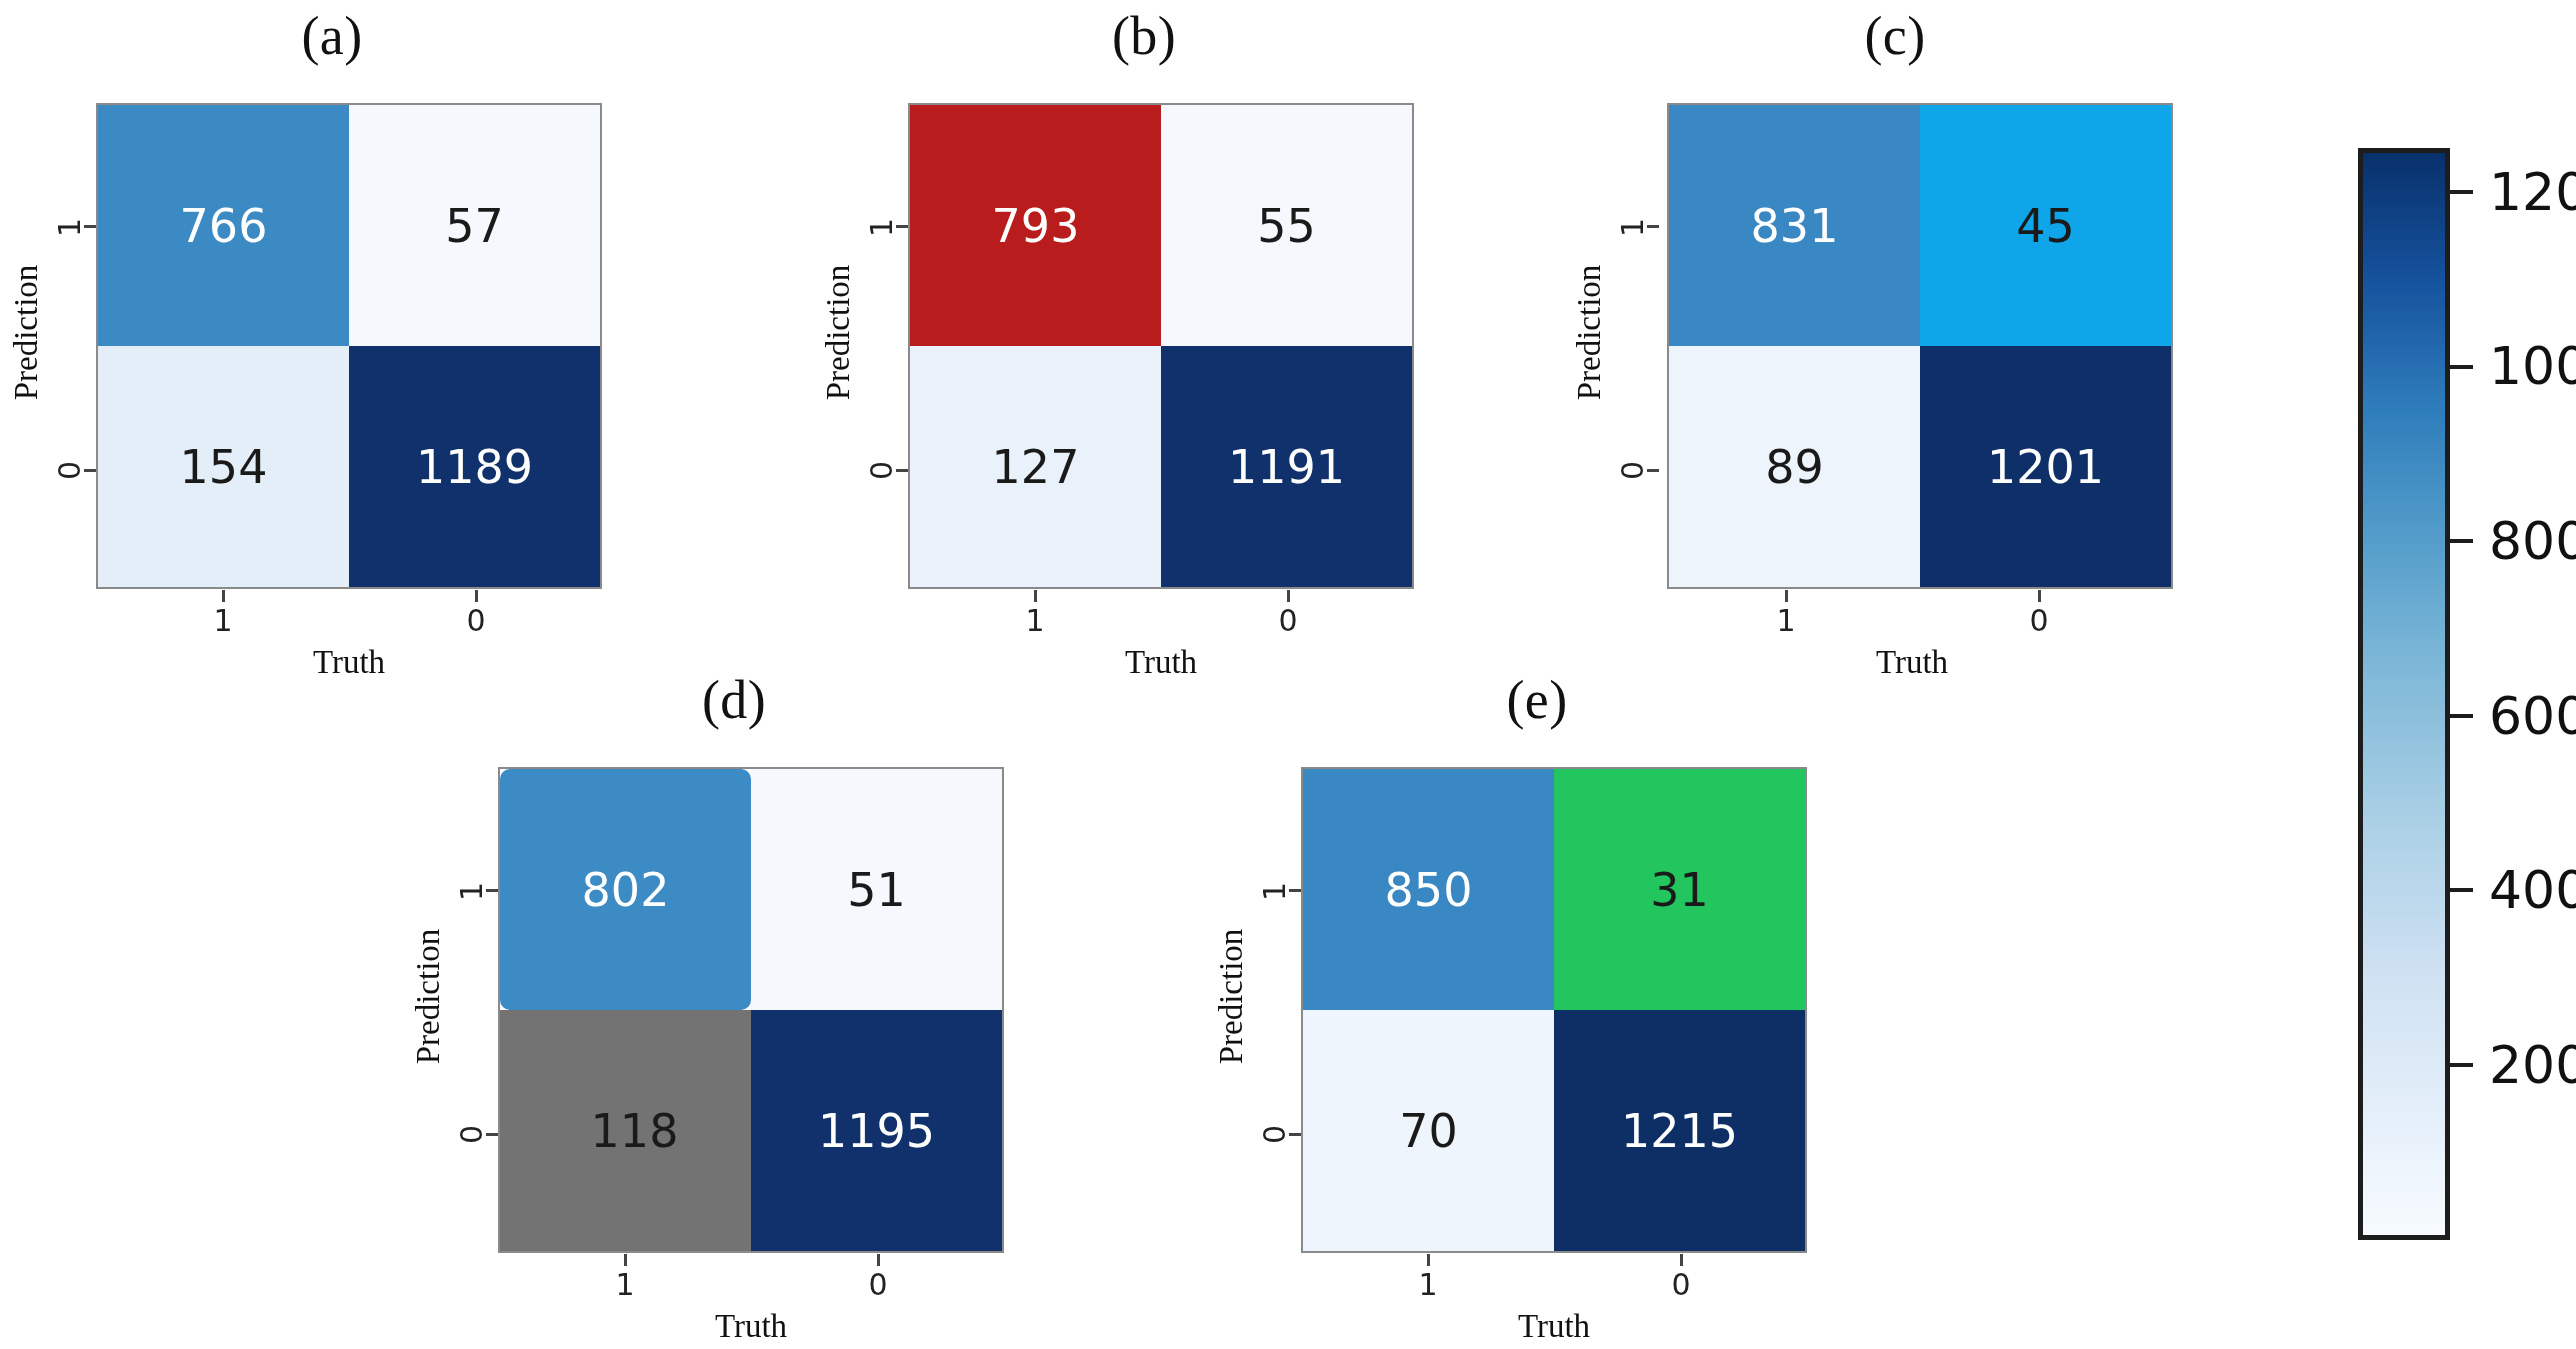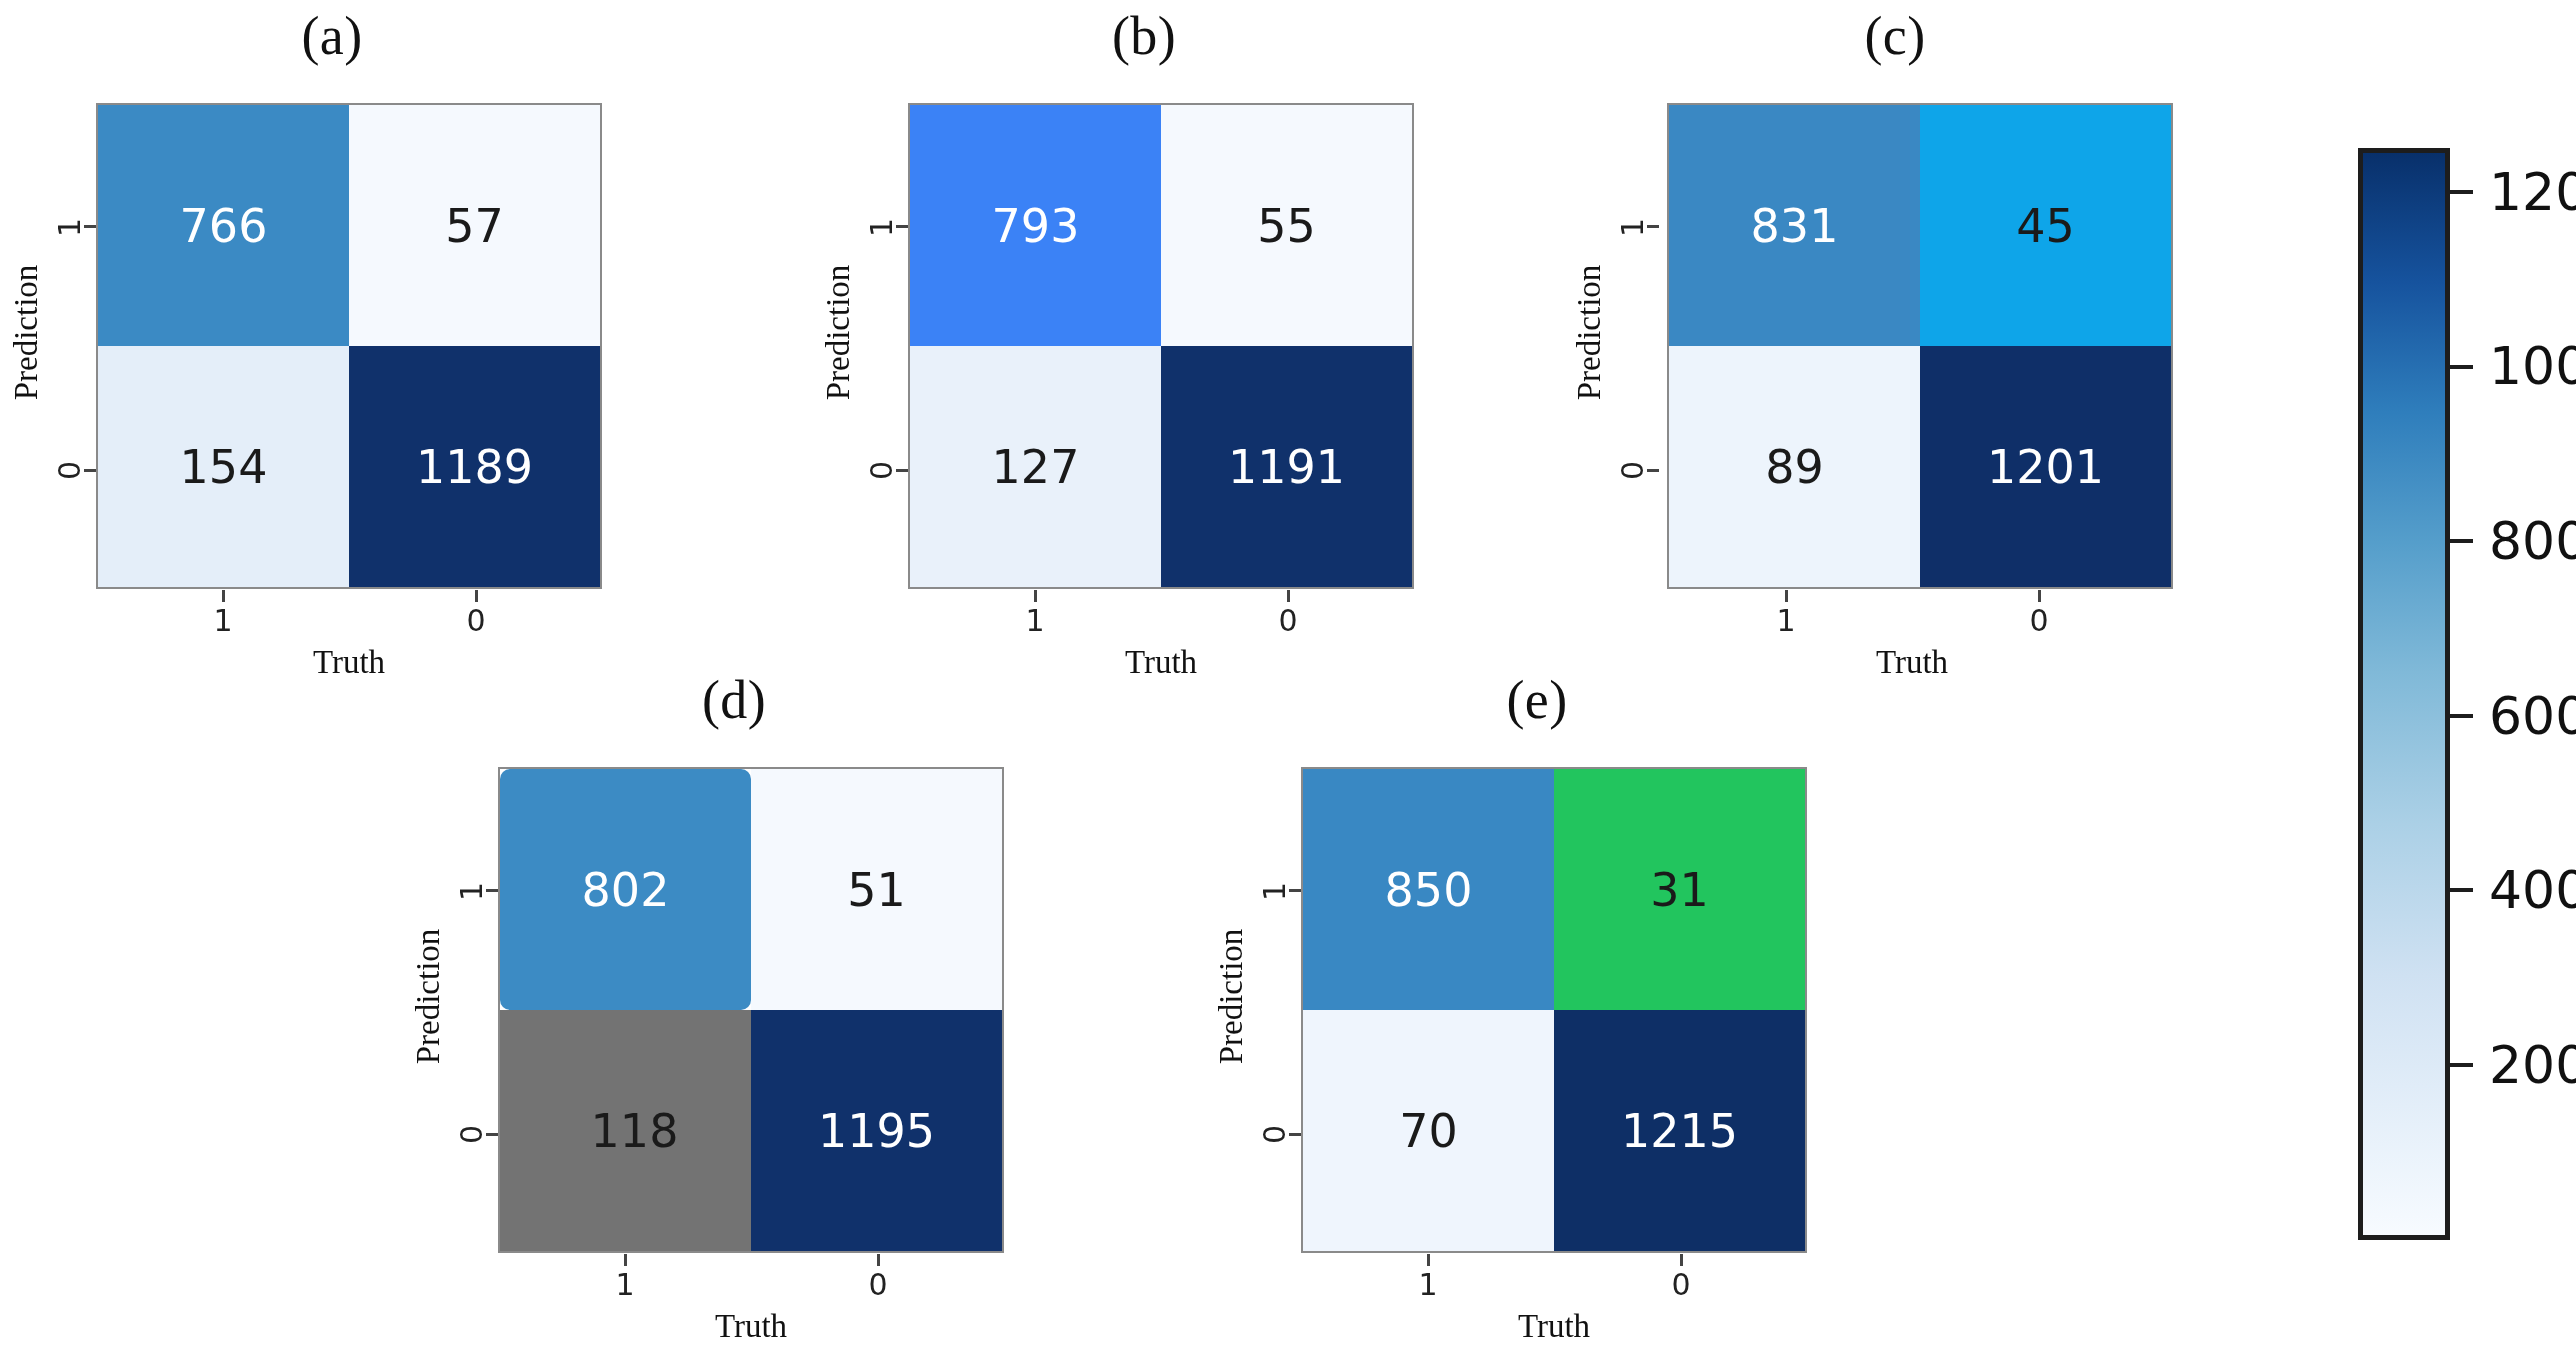--- a/index.html
+++ b/index.html
@@ -111,21 +111,21 @@
 
   <div class="ylabel" style="left:-61px;top:314px;width:175px;">Prediction</div>
 
   <div class="ytick" style="left:52px;top:210px;width:35px;">1</div>
   <div class="ytick-mark" style="left:84px;top:225px;"></div>
   <div class="ytick" style="left:52px;top:453px;width:35px;">0</div>
   <div class="ytick-mark" style="left:84px;top:469px;"></div>
 
   <div class="matrix-wrap" style="left:96px;top:103px;width:506px;height:486px;">
     <div class="matrix">
-      <div class="cell light-txt" style="background:#3b82f6;">793</div>
+      <div class="cell light-txt" style="background:#b91c1c;">793</div>
       <div class="cell dark-txt" style="background:#f5f9fe;">55</div>
       <div class="cell dark-txt" style="background:#e9f1fa;">127</div>
       <div class="cell light-txt" style="background:#10316b;">1191</div>
     </div>
   </div>
 
   <div class="xtick-mark" style="left:222px;top:590px;"></div>
   <div class="xtick" style="left:188px;top:603px;width:70px;">1</div>
   <div class="xtick-mark" style="left:475px;top:590px;"></div>
   <div class="xtick" style="left:441px;top:603px;width:70px;">0</div>

